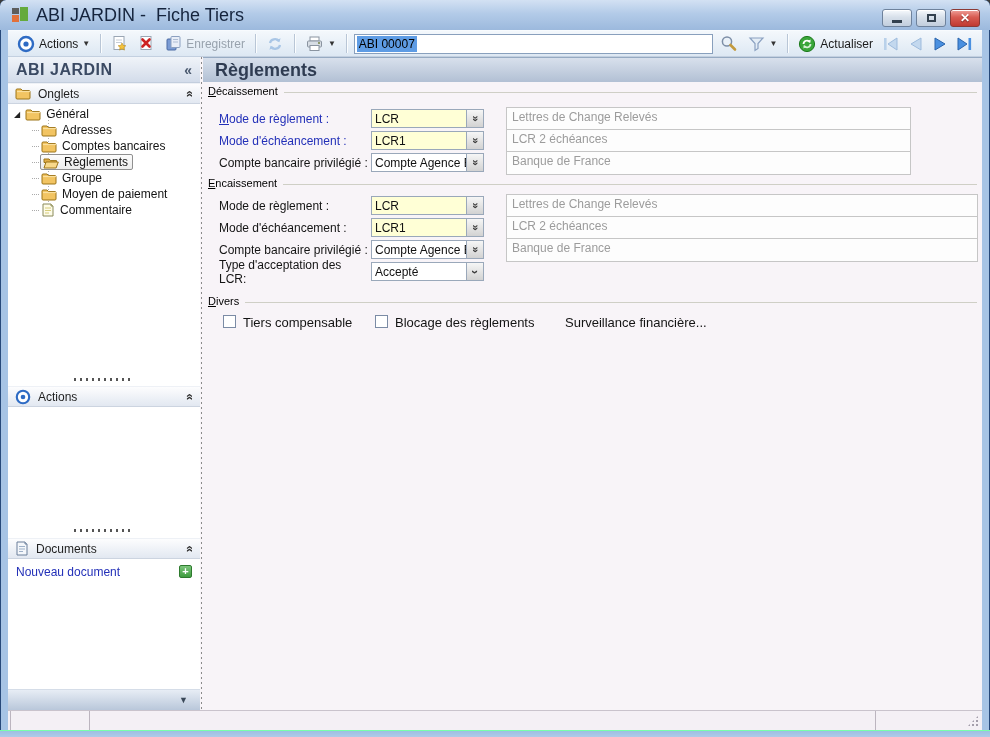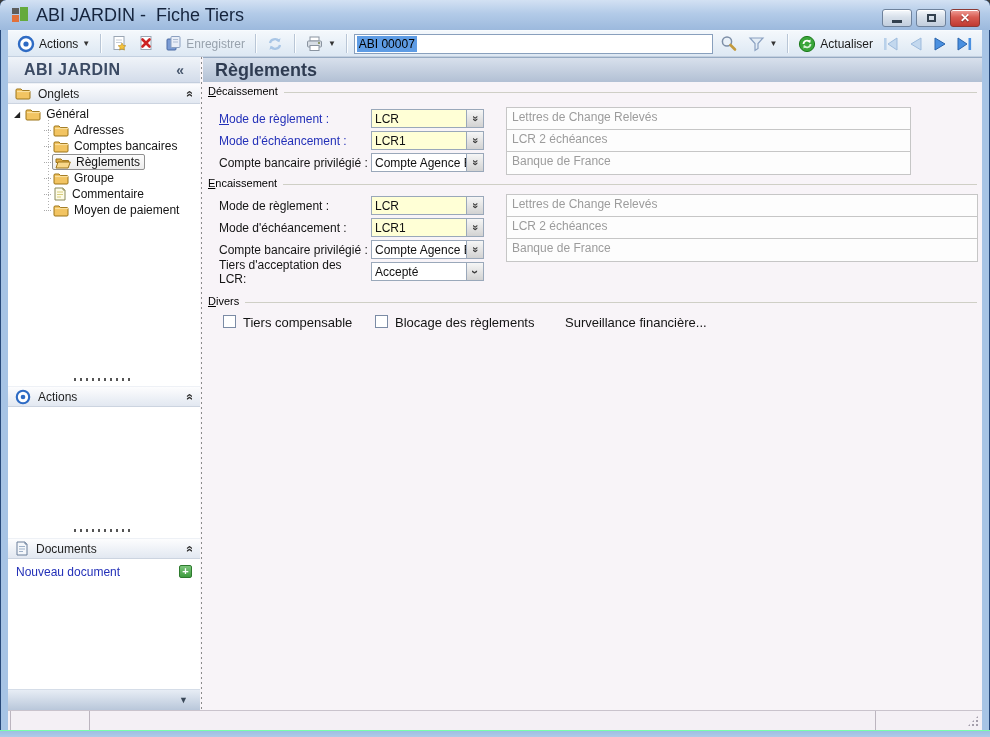--- a/index.html
+++ b/index.html
@@ -67,40 +67,40 @@
 
   
   .bodyarea{ position:absolute; top:57px; left:8px; right:8px; bottom:27px; background:#f8f4f8; }
 
   
   .sidebar{ position:absolute; left:0; top:0; bottom:0; width:192px; background:#fff; }
   .sb-header{
     position:absolute; top:0; left:0; right:0; height:26px;
     background:linear-gradient(#f0f4f9, #d3dcea);
     border-bottom:1px solid #c3cedd;
-    display:flex; align-items:center; padding:0 16px;
+    display:flex; align-items:center; padding:0 8px;
   }
   .sb-header .sbtitle{ font-size:16px; font-weight:bold; color:#3b4a63; letter-spacing:.5px; flex:1; }
   .sb-header .collapse{ font-size:14px; font-weight:bold; color:#49586e; }
   .secheader{
     position:absolute; left:0; right:0; height:21px;
     background:linear-gradient(#fdfdfe, #e2e8f1);
     border-bottom:1px solid #ccd4e0; border-top:1px solid #eef1f6;
     display:flex; align-items:center; padding:0 7px; gap:7px;
     font-size:12px; color:#1f1f1f;
   }
   .secheader .sectitle{ flex:1; }
   .chev-up{ display:inline-block; transform:rotate(-90deg); font-weight:bold; color:#333; font-size:12px; }
 
   .tree{ position:absolute; top:49px; left:0; right:0; font-size:12px; color:#141414;
          background-image:repeating-linear-gradient(180deg,#b0b0b0 0 1px, transparent 1px 3px);
          background-size:1px 96px; background-position:40px 8px; background-repeat:no-repeat; }
   .trow{ height:16px; display:flex; align-items:center; }
   .trow.root{ padding-left:6px; }
-  .trow.child{ padding-left:36px; }
+  .trow.child{ padding-left:24px; }
   .stub{ width:7px; border-top:1px dotted #aaa; margin-right:2px; }
   .texp{ font-size:8px; color:#222; margin-right:5px; }
   .tlabel{ margin-left:5px; white-space:nowrap; }
   .sel{ display:flex; align-items:center; border:1px solid #909090; border-radius:2px;
         background:linear-gradient(#fcfcfc,#ececec); padding:0 4px 0 2px; margin-left:-1px; }
 
   .splitdots{ position:absolute; left:66px; width:60px; height:3px;
               background-image:repeating-linear-gradient(90deg,#555 0 2px, transparent 2px 6px); }
 
   .sb-link-row{ position:absolute; left:0; right:0; height:17px; display:flex; align-items:center; padding:0 8px; }
@@ -353,36 +353,36 @@
         <div class="trow child">
           <span class="stub"></span>
           <svg width="16" height="13" viewBox="0 0 16 13">
               <path d="M1 3 c0-.6.5-1 1-1 h4 l1.5 1.6 H14 c.6 0 1 .4 1 1 V11 c0 .6-.4 1-1 1 H2 c-.5 0-1-.4-1-1 z" fill="#f2c462" stroke="#9c7418"></path>
               <path d="M2 4.6 h13" stroke="#fbe3a6"></path>
             </svg>
           <span class="tlabel">Groupe</span>
         </div>
         <div class="trow child">
           <span class="stub"></span>
+          <svg width="16" height="13" viewBox="0 0 16 13">
+              <path d="M1 3 c0-.6.5-1 1-1 h4 l1.5 1.6 H14 c.6 0 1 .4 1 1 V11 c0 .6-.4 1-1 1 H2 c-.5 0-1-.4-1-1 z" fill="#f2c462" stroke="#9c7418"></path>
+              <path d="M2 4.6 h13" stroke="#fbe3a6"></path>
+            </svg>
+          <span class="tlabel">Moyen de paiement</span>
+        </div>
+        <div class="trow child">
+          <span class="stub"></span>
           <svg width="14" height="14" viewBox="0 0 14 14">
               <path d="M2 1 h8 l2 2 v10 h-10 z" fill="#fdfbe8" stroke="#8a8a5a"></path>
               <path d="M10 1 v2 h2" fill="#efe8b0" stroke="#8a8a5a"></path>
               <line x1="4" y1="5" x2="10" y2="5" stroke="#d6cc7a"></line>
               <line x1="4" y1="7.5" x2="10" y2="7.5" stroke="#d6cc7a"></line>
               <line x1="4" y1="10" x2="8" y2="10" stroke="#d6cc7a"></line>
             </svg>
           <span class="tlabel">Commentaire</span>
-        </div>
-        <div class="trow child">
-          <span class="stub"></span>
-          <svg width="16" height="13" viewBox="0 0 16 13">
-              <path d="M1 3 c0-.6.5-1 1-1 h4 l1.5 1.6 H14 c.6 0 1 .4 1 1 V11 c0 .6-.4 1-1 1 H2 c-.5 0-1-.4-1-1 z" fill="#f2c462" stroke="#9c7418"></path>
-              <path d="M2 4.6 h13" stroke="#fbe3a6"></path>
-            </svg>
-          <span class="tlabel">Moyen de paiement</span>
         </div>
       </div>
 
       <div class="splitdots" style="top:321px;"></div>
 
       <div class="secheader" style="top:329px;">
         <svg width="16" height="16" viewBox="0 0 18 18">
             <circle cx="9" cy="9" r="7" fill="#fff" stroke="#2e6bc4" stroke-width="2.4"></circle>
             <circle cx="9" cy="9" r="2.6" fill="#2e6bc4"></circle>
           </svg>
@@ -482,21 +482,21 @@
         <span class="flabel">Compte bancaire privilégié :</span>
         <span class="combo">
           <span class="cval">Compte Agence BNP</span>
           <span class="cbtn">
               <span class="dchev">»</span>
             </span>
         </span>
         <span class="rofield ro-w2">Banque de France</span>
       </div>
       <div class="frow" style="top:205px;">
-        <span class="flabel">Tiers d'acceptation des LCR:</span>
+        <span class="flabel">Type d'acceptation des LCR:</span>
         <span class="combo">
           <span class="cval">Accepté</span>
           <span class="cbtn">
               <span class="schev">›</span>
             </span>
         </span>
       </div>
 
       <div class="grouplabel" style="top:237px;">
         <span><u>D</u>ivers</span>

